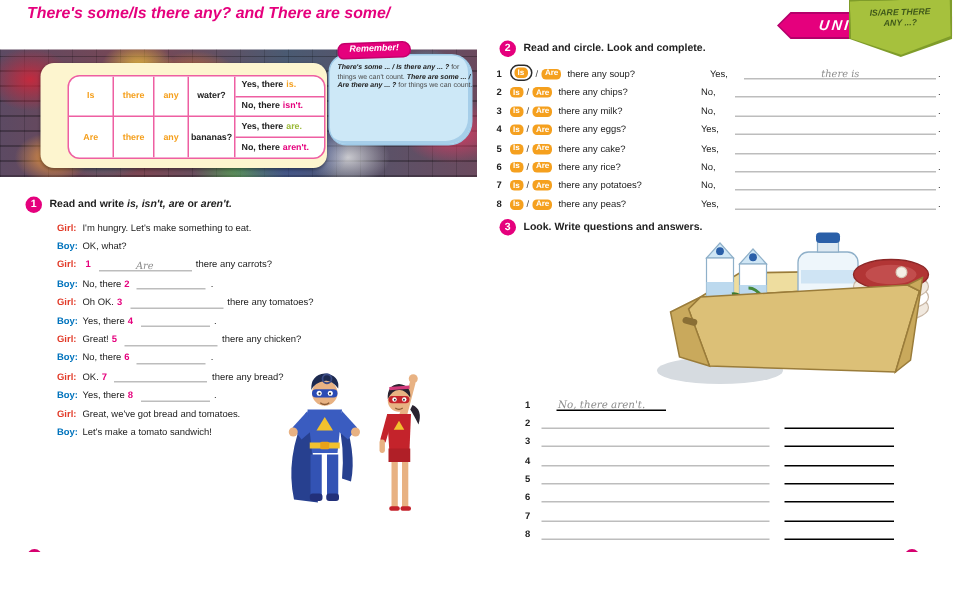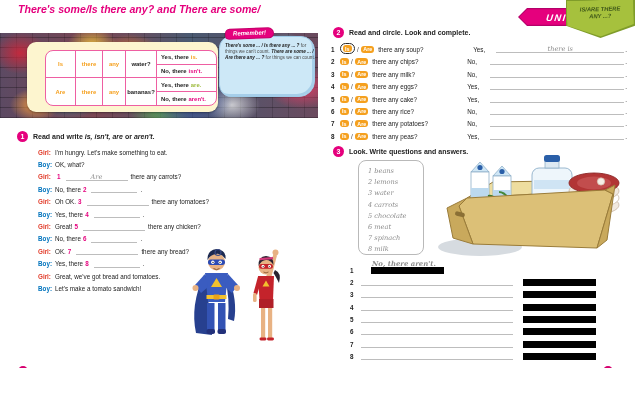--- a/index.html
+++ b/index.html
@@ -102,21 +102,21 @@
   .ex2-dot{margin-left:1px;}
   
   .food-box{position:absolute;left:358px;top:160px;width:66px;height:95px;border:1px solid #b9b9b9;
             border-radius:8px;background:#fff;box-sizing:border-box;padding:5px 0 0 9px;}
   .food-box p{margin:0;font-size:6.6px;line-height:11.2px;}
   .ex3-rows{position:absolute;left:350px;top:263.5px;width:246px;font-size:6.3px;}
   .ex3-row{height:12.3px;display:flex;align-items:flex-end;padding-bottom:2px;box-sizing:border-box;}
   .ex3-num{width:11px;font-weight:bold;}
   .ex3-qline{width:152px;height:8px;border-bottom:1px solid #bdbdbd;position:relative;}
   .ex3-gap{width:10px;}
-  .ex3-aline{width:73px;height:8px;border-bottom:7px solid #000000;position:relative;font-weight:bold;}
+  .ex3-aline{width:73px;height:8px;border-bottom:1px solid #000000;position:relative;}
   .ex3-qline .hand,.ex3-aline .hand{position:absolute;left:1px;bottom:-1px;white-space:nowrap;font-size:6.9px;}
 </style>
 </head>
 <body>
 
 <div class="canvas">
 
   <div class="title">
     <div>There's some/Is there any? and There are some/</div>
   </div>
@@ -398,30 +398,20 @@
         <span class="ex2-label">Yes,</span>
         <span class="ex2-line"></span>
         <span class="ex2-dot">.</span>
       </div>
     </div>
 
   <div class="ex-header" style="left:333px;top:146px;">
     <span class="ex-circle">3</span>
     <span>Look. Write questions and answers.</span>
   </div>
-  <div class="food-box hand" id="food-box">
-      <p>1 beans</p>
-      <p>2 lemons</p>
-      <p>3 water</p>
-      <p>4 carrots</p>
-      <p>5 chocolate</p>
-      <p>6 meat</p>
-      <p>7 spinach</p>
-      <p>8 milk</p>
-    </div>
 
   <svg class="tray" width="195" height="112" viewBox="0 0 195 112">
     <ellipse cx="45" cy="97" rx="42" ry="9" fill="#d6dbe0"></ellipse>
     <polygon points="32,48 58,32 178,30 170,40" fill="#eedd9f" stroke="#9a7c3a" stroke-width="1"></polygon>
 
     <g>
       <polygon points="36,22 45,12 54,22" fill="#cfe6f5" stroke="#8fb0c9" stroke-width=".8"></polygon>
       <rect x="36" y="22" width="18" height="28" fill="#ffffff" stroke="#8fb0c9" stroke-width=".8"></rect>
       <rect x="36" y="38" width="18" height="12" fill="#bcd9ee"></rect>
       <circle cx="45" cy="17.5" r="2.6" fill="#2a5fa8"></circle>

